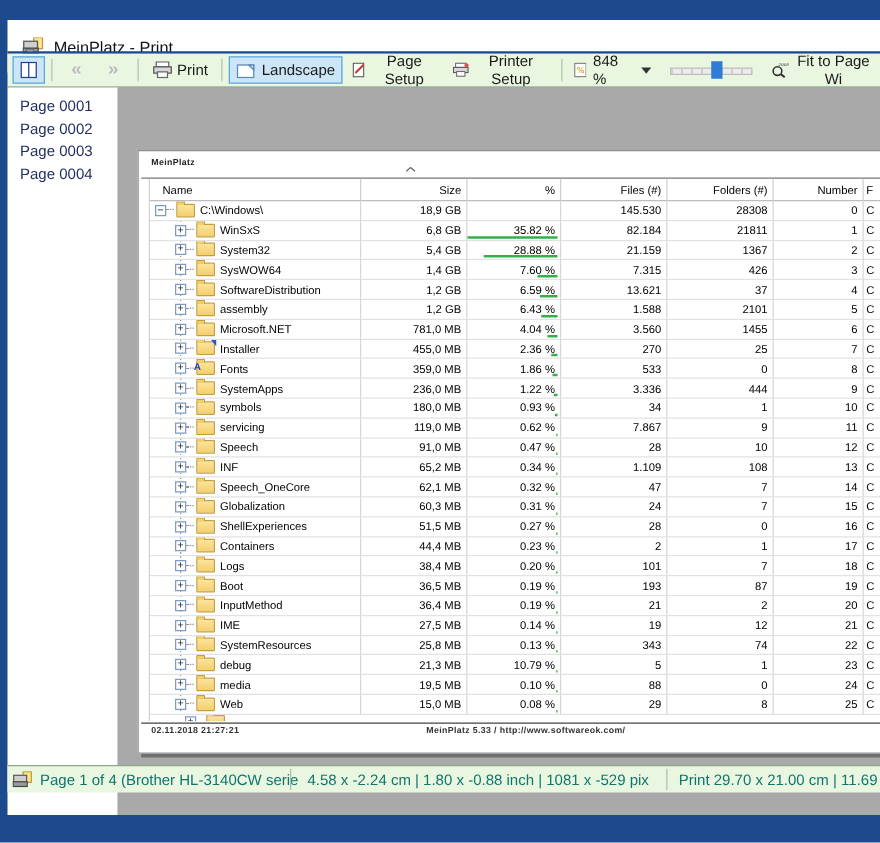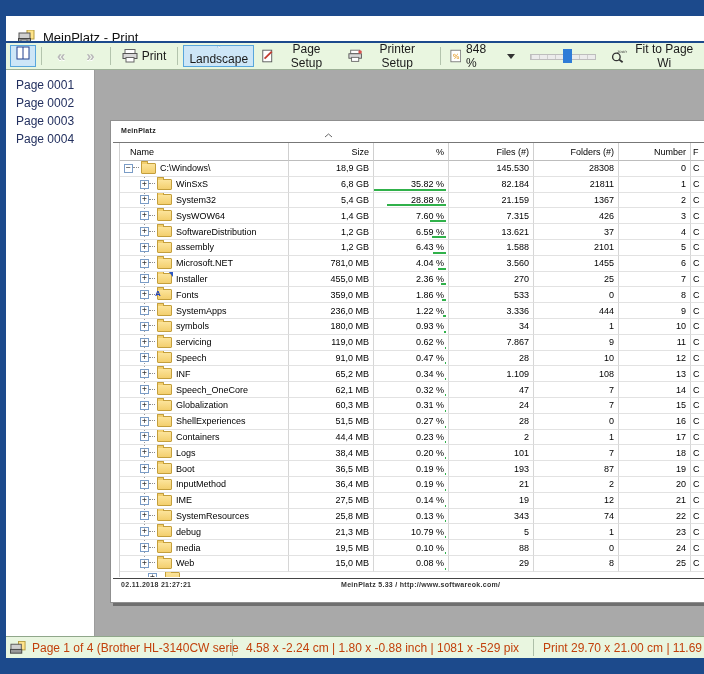--- a/index.html
+++ b/index.html
@@ -21,21 +21,21 @@
     position:absolute;left:6px;right:0;top:43px;height:27px;
     background:var(--toolbar-bg,#e9f6e0);
     display:flex;align-items:center;padding-left:4px;gap:1px;overflow:hidden;
     border-bottom:1px solid #9eb198;box-sizing:border-box;
   }
   .tbtn{
     display:flex;align-items:center;gap:4px;height:22px;padding:0 5px;
     background:transparent;border:1px solid transparent;
     font-family:"Liberation Sans",sans-serif;font-size:12px;color:#1a1a1a;cursor:default;
   }
-  .tbtn.sel{background:var(--accent-fill,#cde6f7);border-color:var(--accent-border,#58a6dc);flex-direction:column;}
+  .tbtn.sel{background:var(--accent-fill,#cde6f7);border-color:var(--accent-border,#58a6dc);}
   .sep{width:1px;height:18px;background:#b3c4ad;margin:0 4px;flex:none;}
   .nav{font-size:15px;font-weight:bold;color:#b9b9b9;text-shadow:0 1px 0 #fff;line-height:18px;padding:0 4px;}
   .zoomgroup{display:flex;align-items:center;gap:5px;padding:0 4px;font-size:12px;color:#1a1a1a;}
   .droparrow{width:0;height:0;border-left:4px solid transparent;border-right:4px solid transparent;border-top:5px solid #333;}
   .dropbtn{padding:0 6px;height:22px;display:flex;align-items:center;background:transparent;border:none;}
   .slider{position:relative;width:66px;height:16px;margin:0 8px;flex:none;}
   .groove{position:absolute;left:0;right:0;top:6px;height:4px;background:#ececec;border:1px solid #bdbdbd;
           background-image:repeating-linear-gradient(90deg,#cdcdcd 0 1px,transparent 1px 8px);}
   .thumb{position:absolute;left:33px;top:1px;width:9px;height:14px;background:var(--slider-thumb,#2f7cd7);}
   
@@ -92,22 +92,22 @@
     border-left:5px solid transparent;border-top:6px solid #2b57c4;}
   .lbl{margin-left:4px;}
   .partialrow{display:flex;align-items:flex-start;height:5px;overflow:hidden;padding-left:28px;gap:6px;}
   .partialrow .expbox{margin-top:1px;}
   
   .footline{position:absolute;left:2px;width:600px;top:457px;height:1px;background:#444;}
   .footL{position:absolute;left:10px;top:460px;font-size:7px;font-weight:bold;color:#333;letter-spacing:.3px;}
   .footC{position:absolute;left:230px;top:460px;font-size:7px;font-weight:bold;color:#333;letter-spacing:.3px;}
   
   .statusbar{
-    position:absolute;left:6px;right:0;top:636px;height:22px;background:var(--toolbar-bg,#e9f6e0);
-    border-top:1px solid #90a78b;box-sizing:border-box;display:block;font-size:12px;color:#c2410c;
+    position:absolute;left:6px;right:0;top:612px;height:22px;background:var(--toolbar-bg,#e9f6e0);
+    border-top:1px solid #90a78b;box-sizing:border-box;display:block;font-size:12px;color:#0f766e;
   }
   .statusbar .sicon{position:absolute;left:4px;top:4px;}
   .s1{position:absolute;left:26px;top:4px;white-space:nowrap;}
   .s2{position:absolute;left:240px;top:4px;white-space:nowrap;}
   .s3{position:absolute;left:537px;top:4px;white-space:nowrap;}
   .ssep1{position:absolute;left:226px;top:2px;bottom:2px;width:1px;background:#adbfa8;}
   .ssep2{position:absolute;left:527px;top:2px;bottom:2px;width:1px;background:#adbfa8;}
 </style>
 </head>
 <body>

